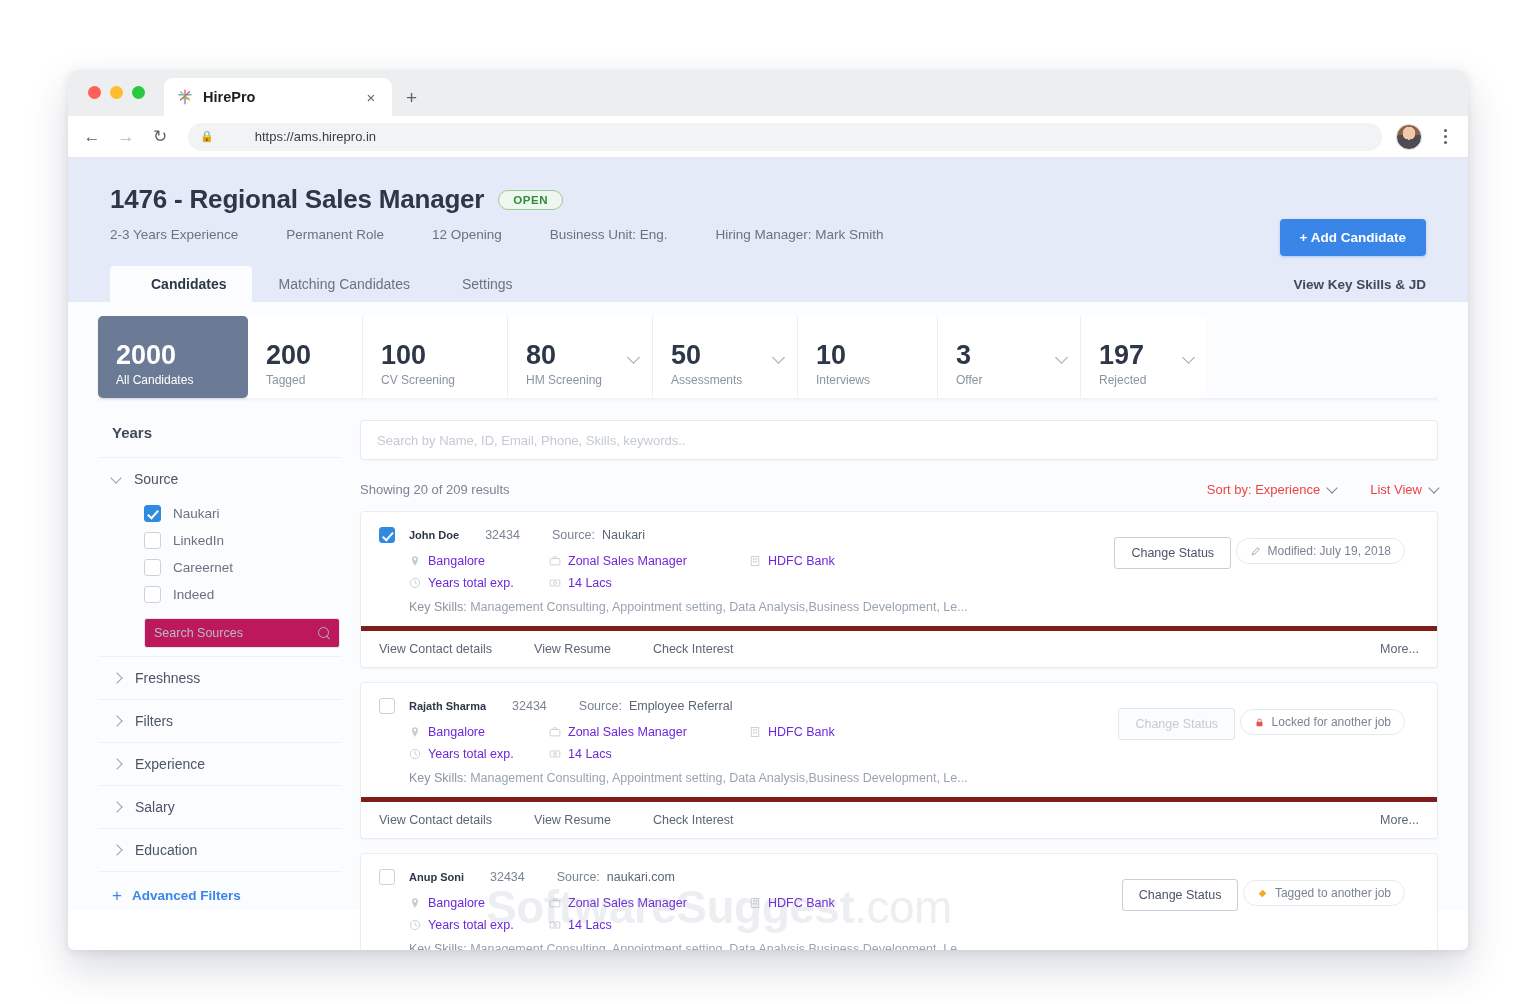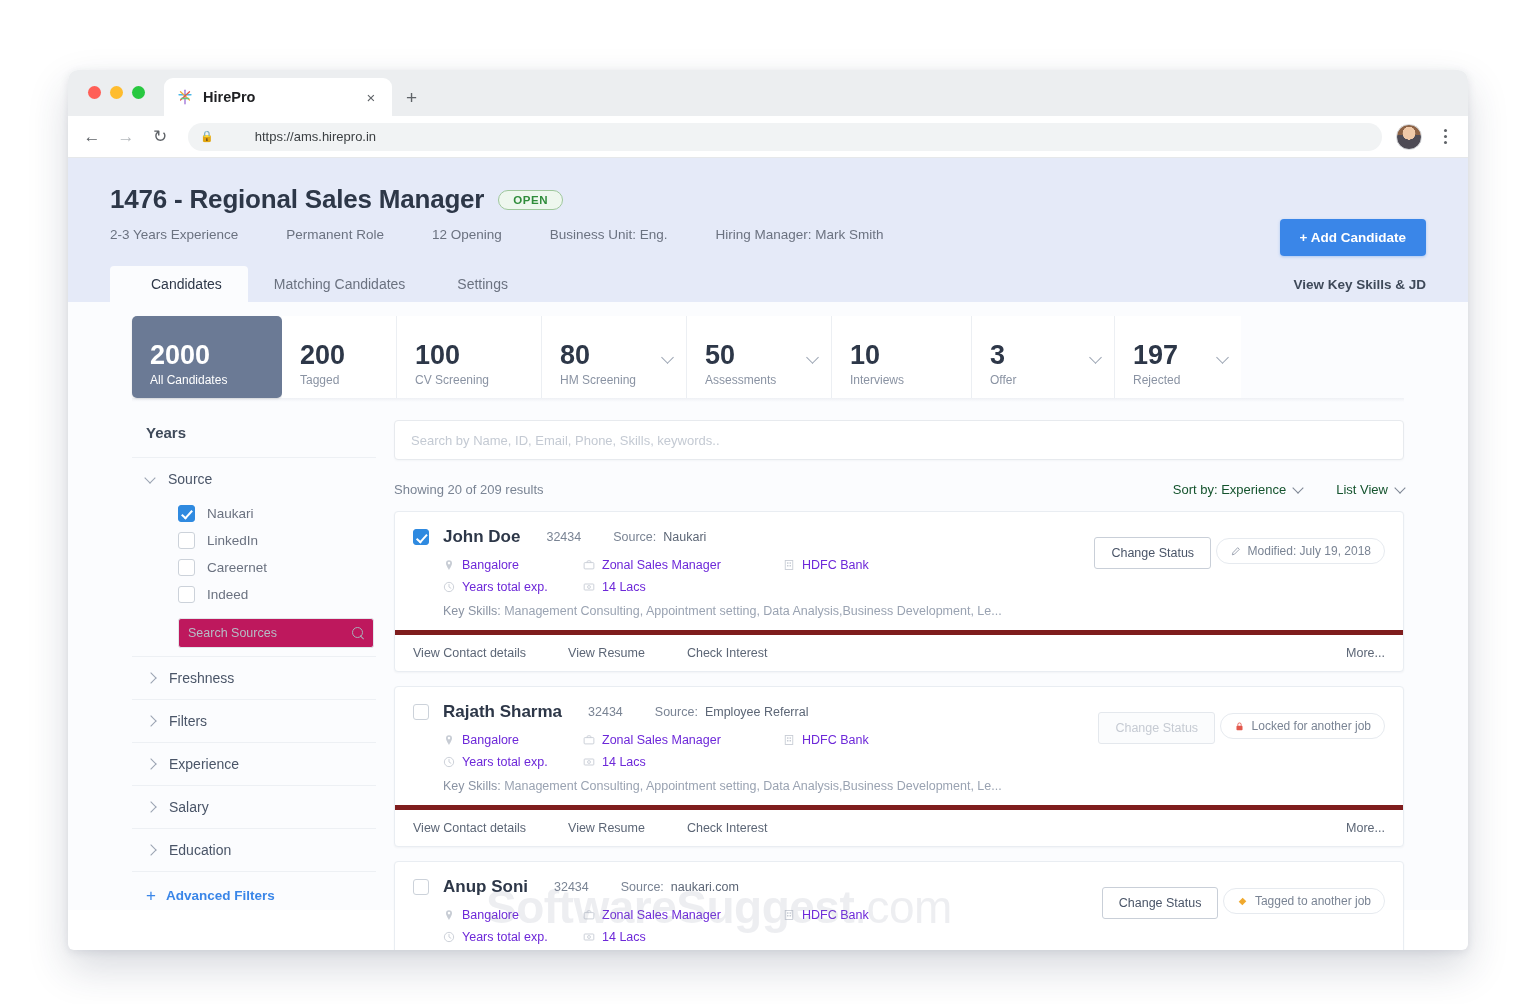--- a/index.html
+++ b/index.html
@@ -98,31 +98,31 @@
     font-size: 13.5px; font-weight: 700;
     padding: 11px 20px; border-radius: 4px; cursor: pointer;
     font-family: "Liberation Sans", sans-serif;
     box-shadow: 0 1px 3px rgba(58,134,232,.35);
   }
   .tabs-row { display: flex; align-items: flex-end; margin-top: 22px; position: relative; height: 38px; }
   .apptab {
     font-size: 14px; color: #6b7280; padding: 10px 26px; cursor: pointer; white-space: nowrap;
   }
   .apptab.active {
-    background: #fbfcfe; color: #2d3748; font-weight: 400;
+    background: #fbfcfe; color: #2d3748; font-weight: 700;
     border-radius: 4px 4px 0 0;
     padding-left: 41px;
   }
   .viewjd {
     position: absolute; right: 0; bottom: 10px;
     font-size: 13.5px; color: #3f4a5a; font-weight: 600; cursor: pointer; white-space: nowrap;
   }
 
   
-  .content { background: #fbfcfe; padding: 0 64px; height: 608px; }
+  .content { background: #fbfcfe; padding: 0 30px; height: 608px; }
   .stats {
     display: flex; align-items: stretch;
     padding-top: 14px;
     height: 96px;
   }
   .stat {
     position: relative; background: #fff;
     padding: 14px 16px 0 18px;
     display: flex; flex-direction: column; justify-content: center;
     border-right: 1px solid #eceff3;
@@ -196,59 +196,59 @@
   .results { flex: 1; min-width: 0; }
   .searchbox {
     height: 40px; background: #fff; border: 1px solid #e7eaee; border-radius: 4px;
     display: flex; align-items: center; padding: 0 16px;
     box-shadow: 0 1px 2px rgba(60,70,90,.04);
   }
   .searchbox .ph { font-size: 13px; color: #c4cad3; }
   .resbar { display: flex; align-items: center; margin-top: 22px; }
   .showing { font-size: 13px; color: #7a8494; }
   .spacer { flex: 1; }
-  .ctrl { display: flex; align-items: center; gap: 8px; font-size: 13px; color: #14532d; margin-left: 34px; cursor: pointer; }
+  .ctrl { display: flex; align-items: center; gap: 8px; font-size: 13px; color: #ef4444; margin-left: 34px; cursor: pointer; }
   .ctrl .cv { width: 8px; height: 8px; border-right: 1.6px solid #7d8694; border-bottom: 1.6px solid #7d8694;
               transform: rotate(45deg); margin-bottom: 3px; }
 
   
   .card {
     background: #fff; border: 1px solid #e9edf2; border-radius: 4px;
     margin-top: 14px; box-shadow: 0 1px 2px rgba(60,70,90,.05);
     position: relative;
   }
   .card-main { padding: 15px 18px 12px 18px; position: relative; }
   .c-top { display: flex; align-items: center; gap: 0; }
   .rowcb {
     width: 16px; height: 16px; border: 1.5px solid #ccd2da; border-radius: 3px;
     background: #fff; flex: none; margin-right: 14px; position: relative; cursor: pointer;
   }
   .rowcb.on { background: #2f8ae0; border-color: #2f8ae0; }
   .rowcb.on::after {
     content:""; position:absolute; left:4.5px; top:1.5px; width:4px; height:8.5px;
     border-right:2px solid #fff; border-bottom:2px solid #fff; transform: rotate(42deg);
   }
-  .c-name { font-size: 17px; font-weight: 700; color: #2d3748; margin-right: 26px; }
+  .c-name { font-size: 11px; font-weight: 700; color: #2d3748; margin-right: 26px; }
   .c-id { font-size: 12.5px; color: #7a8494; margin-right: 32px; }
   .c-srclbl { font-size: 12.5px; color: #7a8494; margin-right: 7px; }
   .c-src { font-size: 12.5px; color: #5c6676; }
 
   .c-facts { margin-top: 11px; padding-left: 30px; }
   .fact-line { display: flex; align-items: center; margin-bottom: 8px; }
   .fact { display: flex; align-items: center; gap: 7px; font-size: 12.5px; color: #6d28d9; }
   .fact.w1 { width: 140px; }
   .fact.w2 { width: 200px; }
   .ico { width: 12px; height: 12px; flex: none; opacity: .55; }
 
   .c-skills {
     margin-top: 10px; padding-left: 30px; font-size: 12.5px; color: #9aa3b2;
   }
   .c-skills b { color: #8a93a3; font-weight: 400; }
 
-  .c-right { position: absolute; right: 18px; top: 14px; text-align: right; }
+  .c-right { position: absolute; right: 32px; top: 14px; text-align: right; }
   .chg-btn {
     border: 1px solid #c9cfd8; background: #fff; color: #4a5568;
     font-size: 12.5px; padding: 8px 16px; border-radius: 3px; cursor: pointer;
     font-family: "Liberation Sans", sans-serif;
   }
   .chg-btn.disabled { color: #c6cbd3; border-color: #e4e8ed; background: #fbfcfd; cursor: default; }
   .pill {
     margin-top: 12px; display: inline-flex; align-items: center; gap: 7px;
     border: 1px solid #e6eaef; border-radius: 13px; background: #fff;
     font-size: 12px; color: #7a8494; padding: 5px 13px; white-space: nowrap;

